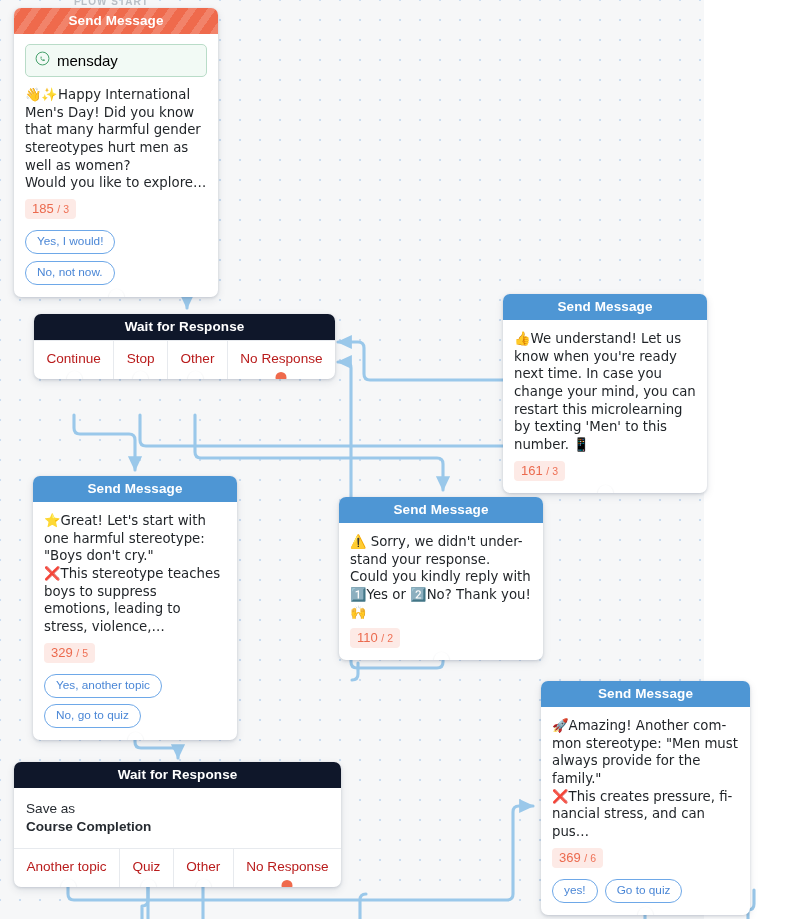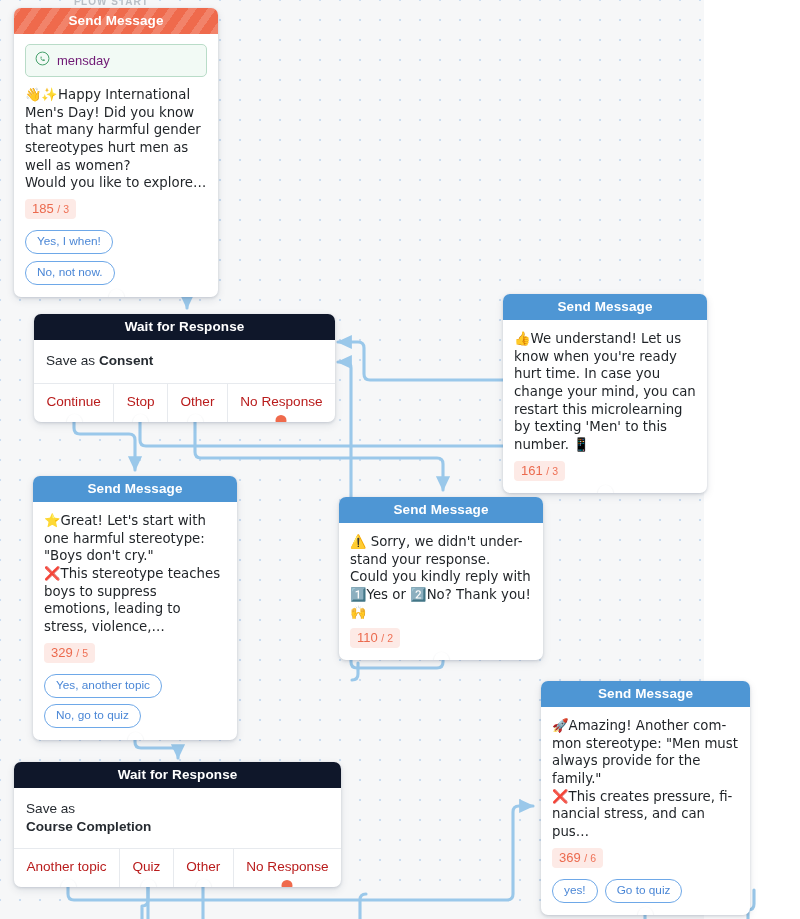--- a/index.html
+++ b/index.html
@@ -48,21 +48,21 @@
 
   .chan-chip {
     display: flex; align-items: center; gap: 7px;
     border: 1px solid #b9dcc8;
     background: #f2faf5;
     border-radius: 5px;
     padding: 6px 9px;
     margin-bottom: 9px;
   }
   .wa-ico { flex: 0 0 auto; }
-  .chan-name { font-size: 13px; color: #701a75; }
+  .chan-name { font-size: 15px; color: #000000; }
 
   .msg {
     font-size: 13.3px;
     line-height: 1.33;
     color: #1f2327;
     white-space: pre-wrap;
     word-break: break-word;
   }
   .emoji { font-family: "DejaVu Sans", sans-serif; }
 
@@ -194,50 +194,47 @@
       </div>
       <div class="msg emoji">👋✨Happy International Men's Day! Did you know that many harmful gender stereotypes hurt men as well as women?
 Would you like to explore…</div>
       <div class="counter-row">
         <div class="counter">
           <span>185</span>
           <span class="den">/ 3</span>
         </div>
       </div>
       <div class="btns">
-        <div class="pill">Yes, I when!</div>
+        <div class="pill">Yes, I would!</div>
         <div class="pill">No, not now.</div>
       </div>
     </div>
     <div class="port" style="left:95px; bottom:-7px;"></div>
   </div>
 
   <div class="node" style="left:34px; top:314px; width:301px;">
     <div class="node-hd hd-wait">Wait for Response</div>
-    <div class="save-row">
-      <span>Save as </span><b>Consent</b>
-    </div>
     <div class="opts">
       <div class="opt">Continue</div>
       <div class="opt">Stop</div>
       <div class="opt">Other</div>
       <div class="opt">
         <span>No Response</span>
         <span class="dot-red"></span>
       </div>
     </div>
     <div class="port" style="left:33px; bottom:-7px;"></div>
     <div class="port" style="left:99px; bottom:-7px;"></div>
     <div class="port" style="left:154px; bottom:-7px;"></div>
   </div>
 
   <div class="node" style="left:503px; top:294px; width:204px;">
     <div class="node-hd hd-send">Send Message</div>
     <div class="node-body">
-      <div class="msg emoji">👍We understand! Let us know when you're ready hurt time. In case you change your mind, you can restart this microlearning by texting 'Men' to this number. 📱</div>
+      <div class="msg emoji">👍We understand! Let us know when you're ready next time. In case you change your mind, you can restart this microlearning by texting 'Men' to this number. 📱</div>
       <div class="counter-row">
         <div class="counter">
           <span>161</span>
           <span class="den">/ 3</span>
         </div>
       </div>
     </div>
     <div class="port" style="left:95px; bottom:-7px;"></div>
   </div>
 

